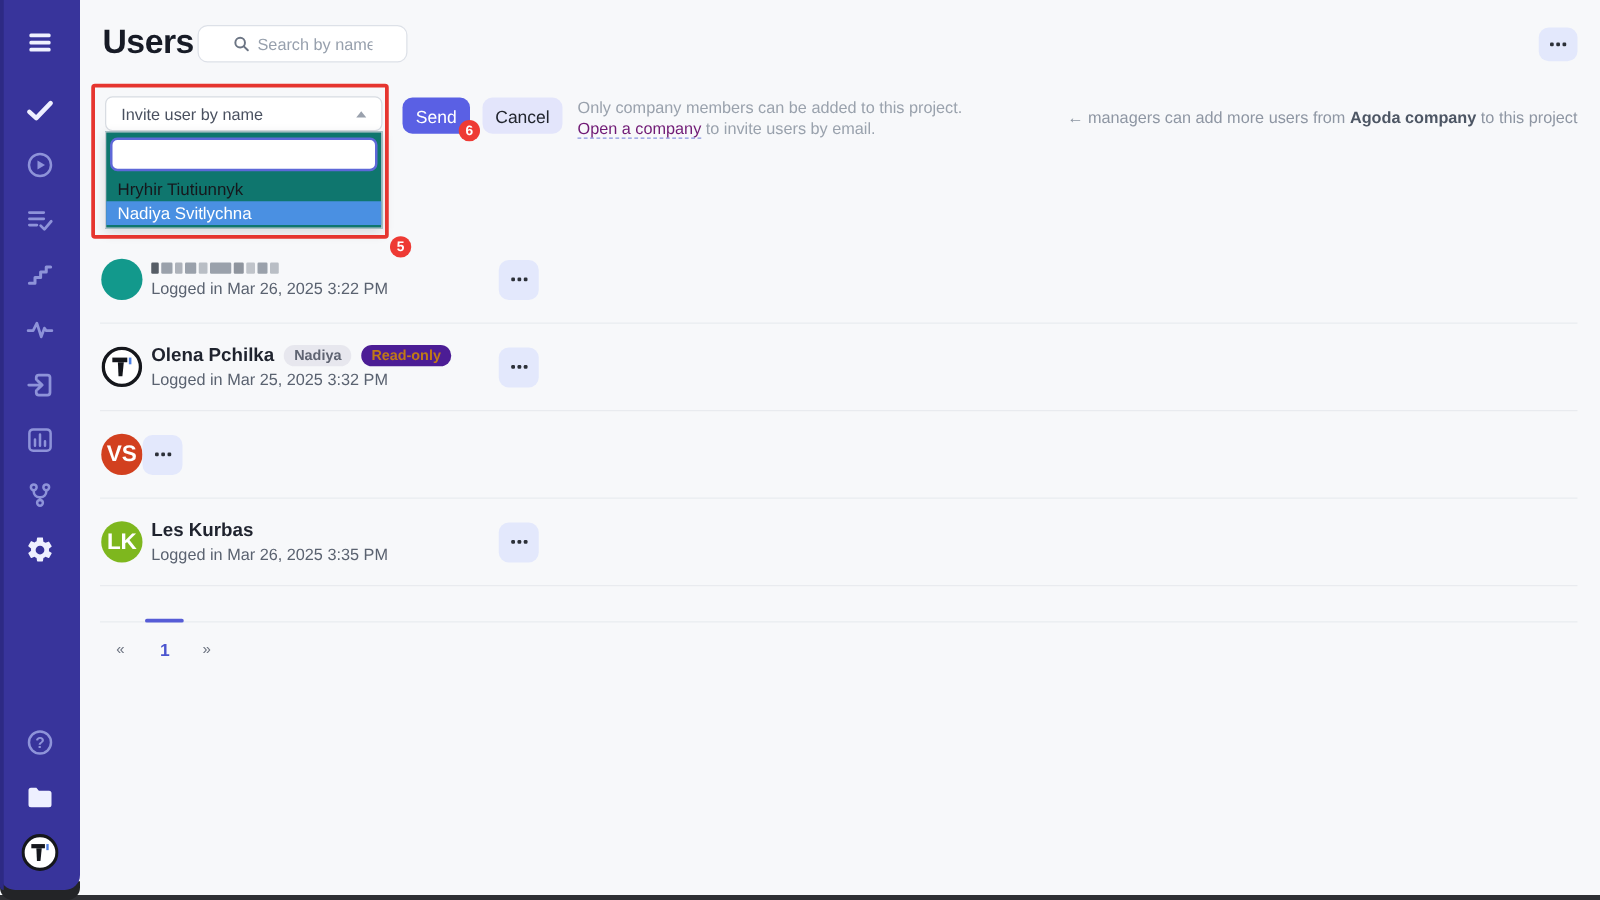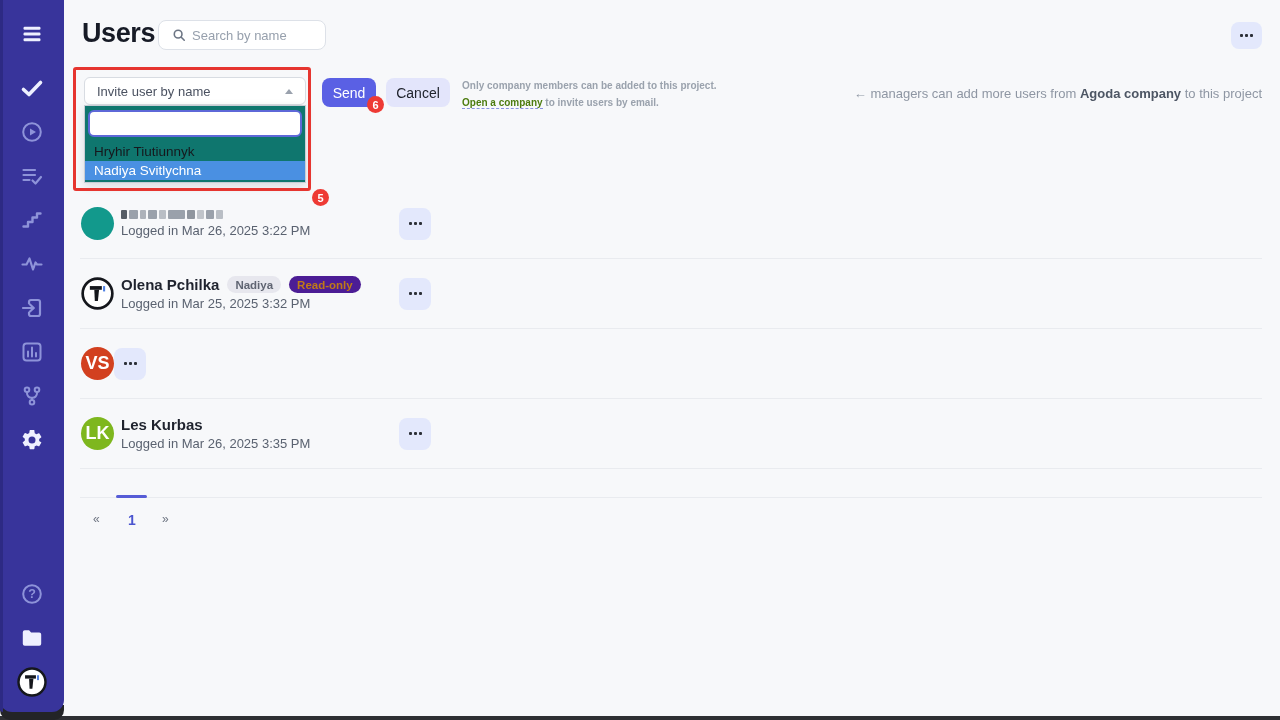--- a/index.html
+++ b/index.html
@@ -19,21 +19,21 @@
   .side-bottom { margin-top:auto; padding-bottom:8px; display:flex; flex-direction:column; align-items:center; }
   .side-item { width:44px; height:44px; display:flex; align-items:center; justify-content:center; cursor:pointer; }
   .side-item.first { height:36px; margin-bottom:14px; }
   .side-item svg { width:24px; height:24px; }
   .tone-bright { color:#eef0ff; }
   .tone-muted { color:#8e93d9; }
 
   
   .page-title { position:absolute; left:82px; top:18px; font-size:27px; font-weight:800; color:#171b26; letter-spacing:-.4px; }
   .search-box { position:absolute; left:158px; top:20px; width:168px; height:30px; background:#fff;
-                border:1px solid #dde1e8; border-radius:8px; display:flex; align-items:center; padding:0 13px; gap:6px; }
+                border:1px solid #dde1e8; border-radius:8px; display:flex; align-items:center; padding:0 27px; gap:6px; }
   .search-box svg { width:14px; height:14px; color:#6c7584; flex:none; }
   .search-box input { border:none; outline:none; width:100%; font-size:13px; color:#333; background:transparent; font-family:inherit; }
   .search-box input::placeholder { color:#97a0ad; }
   .more-btn { border:none; background:#e3e8fc; border-radius:8px; display:flex; align-items:center; justify-content:center; gap:2px; cursor:pointer; }
   .more-btn .dot { width:3px; height:3.5px; border-radius:1px; background:#2c3038; }
   .top-more { position:absolute; left:1231px; top:22px; width:31px; height:27px; }
 
   
   .invite-select { position:absolute; left:84px; top:77px; width:222px; height:28px; background:#fff;
                    border:1px solid #d8dce2; border-radius:6px; display:flex; align-items:center; padding:0 12px; cursor:pointer; }
@@ -51,22 +51,22 @@
              border-radius:3px; z-index:5; pointer-events:none; }
   .ann-badge { position:absolute; width:17px; height:17px; border-radius:50%; background:#ee3a34; color:#fff;
                font-size:11px; font-weight:700; display:flex; align-items:center; justify-content:center; z-index:6; pointer-events:none; }
   .badge-5 { left:312px; top:189px; }
   .badge-6 { left:367px; top:96px; }
 
   .send-btn { position:absolute; left:322px; top:78px; width:54px; height:29px; border:none; border-radius:8px;
               background:#5a60e4; color:#fff; font-size:14px; font-weight:500; cursor:pointer; font-family:inherit; z-index:3; }
   .cancel-btn { position:absolute; left:386px; top:78px; width:64px; height:29px; border:none; border-radius:8px;
                 background:#e3e5fb; color:#21252e; font-size:14px; cursor:pointer; font-family:inherit; }
-  .invite-info { position:absolute; left:462px; top:78px; font-size:10px; color:#9aa2ad; line-height:16.5px;font-weight:bold; }
-  .invite-info a { color:#4d7c0f; text-decoration:none; border-bottom:1px dashed #8a93e0; cursor:pointer; }
+  .invite-info { position:absolute; left:462px; top:78px; font-size:13px; color:#9aa2ad; line-height:16.5px; }
+  .invite-info a { color:#701a75; text-decoration:none; border-bottom:1px dashed #8a93e0; cursor:pointer; }
   .manager-note { position:absolute; right:18px; top:86px; font-size:13px; color:#8e96a3; }
   .manager-note b { color:#4d5664; font-weight:700; }
 
   
   .rows { position:absolute; left:80px; top:189px; width:1182px; }
   .row { height:70px; border-bottom:1px solid #e9ebef; display:flex; align-items:center; }
   .avatar { width:33px; height:33px; border-radius:50%; flex:none; display:flex; align-items:center; justify-content:center;
             color:#fff; font-size:18px; font-weight:700; margin-left:1px; }
   .avatar svg { width:33px; height:33px; }
   .row-text { margin-left:7px; width:278px; }

